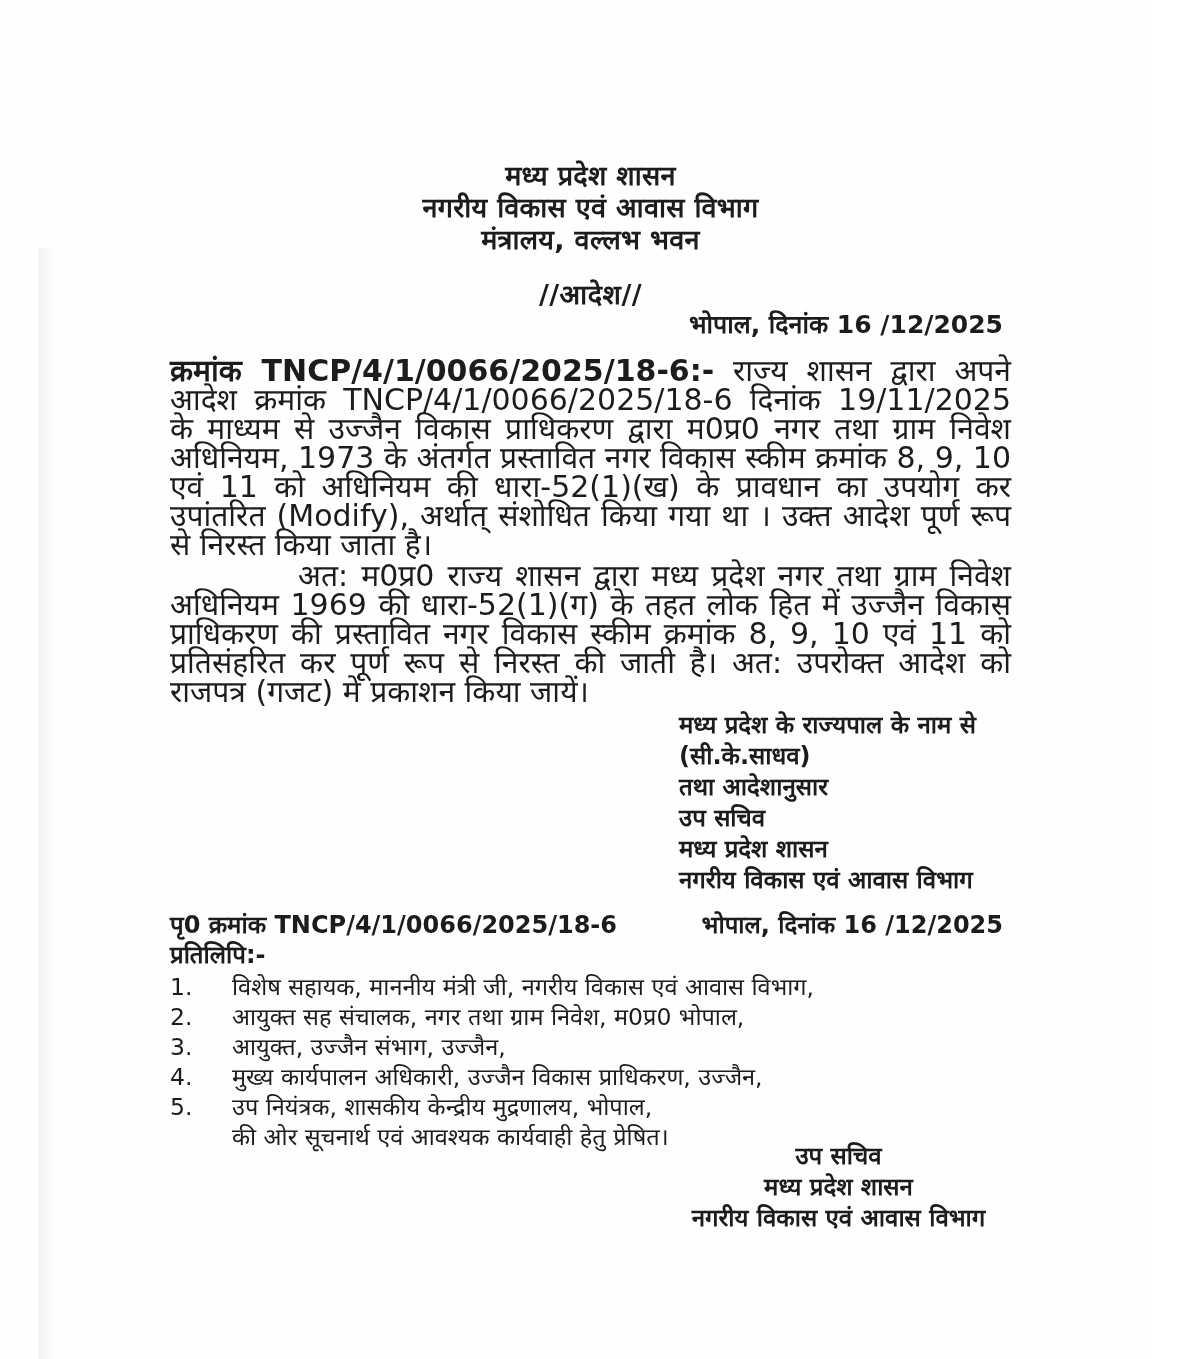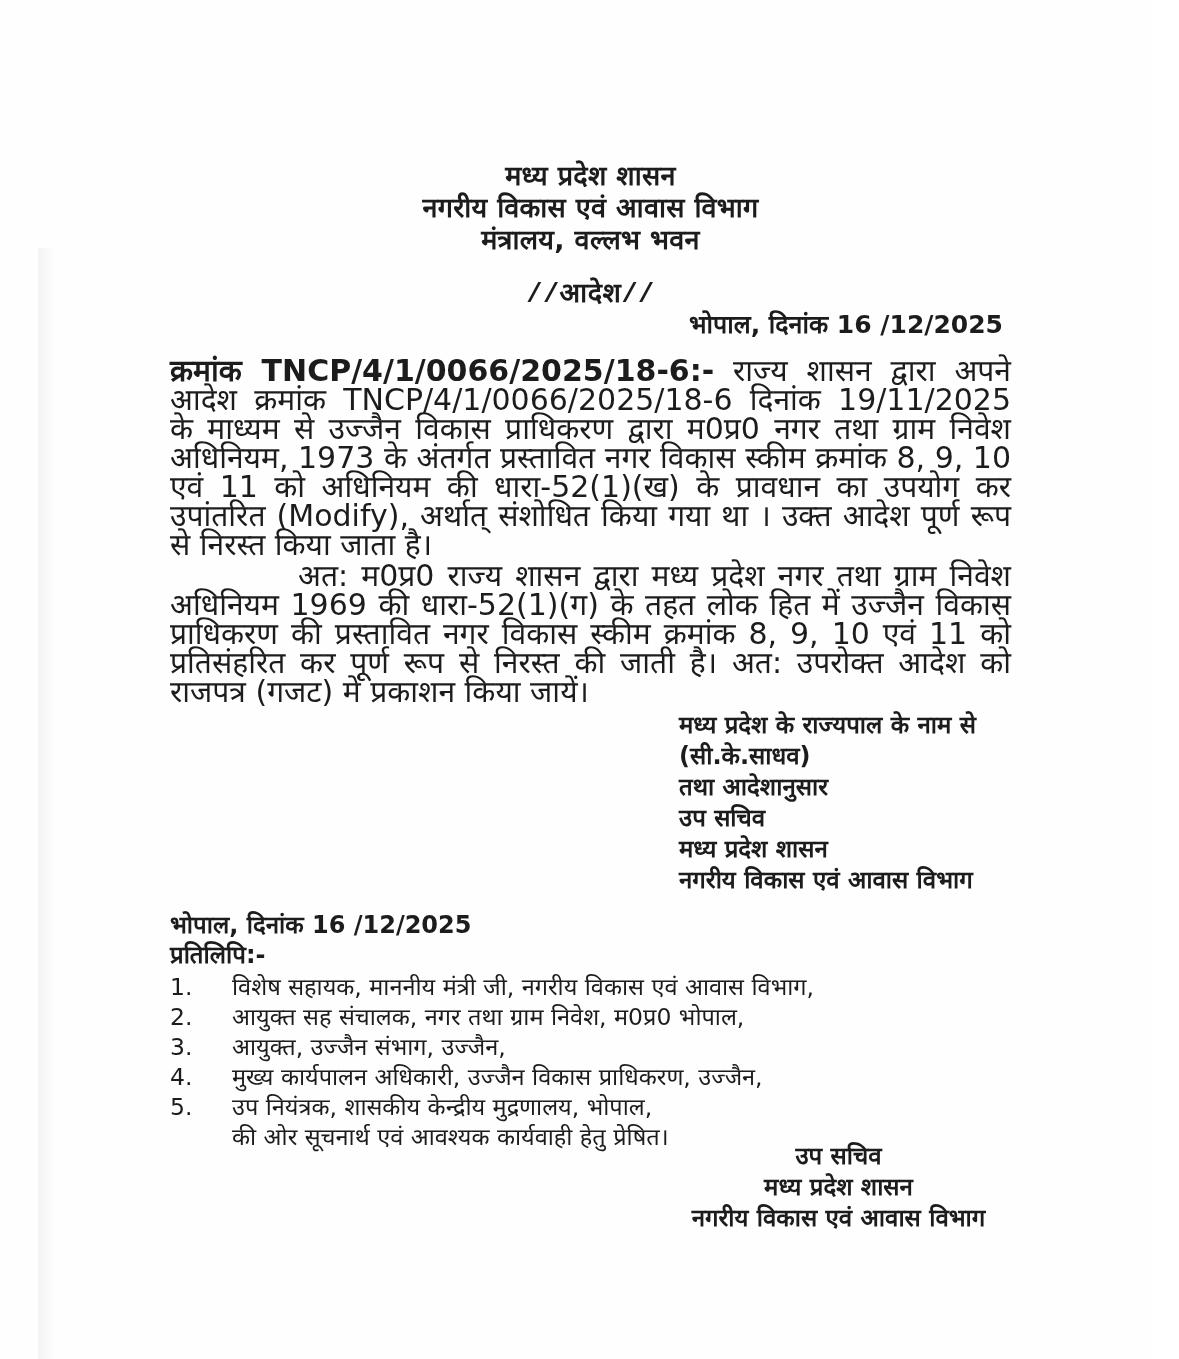--- a/index.html
+++ b/index.html
@@ -37,21 +37,20 @@
     line-height: 32px;
     letter-spacing: 0.3px;
   }
   .order-title {
     text-align: center;
     font-weight: 700;
     font-size: 27px;
     line-height: 30px;
     margin-top: 24px;
     letter-spacing: 0.5px;
-    font-family: Liberation Mono, monospace;
   }
   .date-line {
     text-align: right;
     font-weight: 700;
     font-size: 25px;
     line-height: 30px;
     padding-right: 8px;
   }
   .para {
     margin: 16px 0 0 0;
@@ -141,20 +140,21 @@
     <div class="sig-block">
       <div>मध्य प्रदेश के राज्यपाल के नाम से</div>
       <div>(सी.के.साधव)</div>
       <div>तथा आदेशानुसार</div>
       <div>उप सचिव</div>
       <div>मध्य प्रदेश शासन</div>
       <div>नगरीय विकास एवं आवास विभाग</div>
     </div>
 
     <div class="endorse-row">
+      <span>पृ0 क्रमांक TNCP/4/1/0066/2025/18-6</span>
       <span class="endorse-date">भोपाल, दिनांक  16 /12/2025</span>
     </div>
 
     <div class="copy-label">प्रतिलिपि:-</div>
 
     <div class="copy-list">
       <div class="copy-row">
         <span class="copy-num">1.</span>
         <span class="copy-text">विशेष सहायक, माननीय मंत्री जी, नगरीय विकास एवं आवास विभाग,</span>
       </div>

